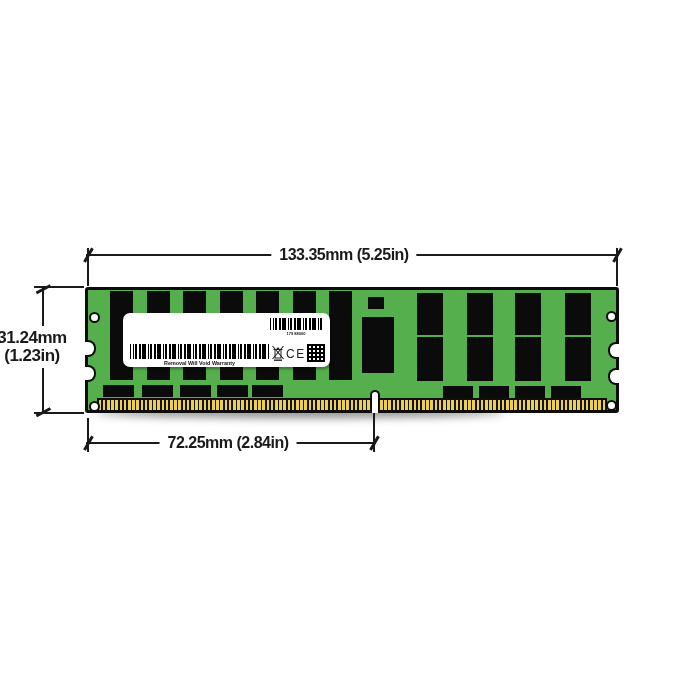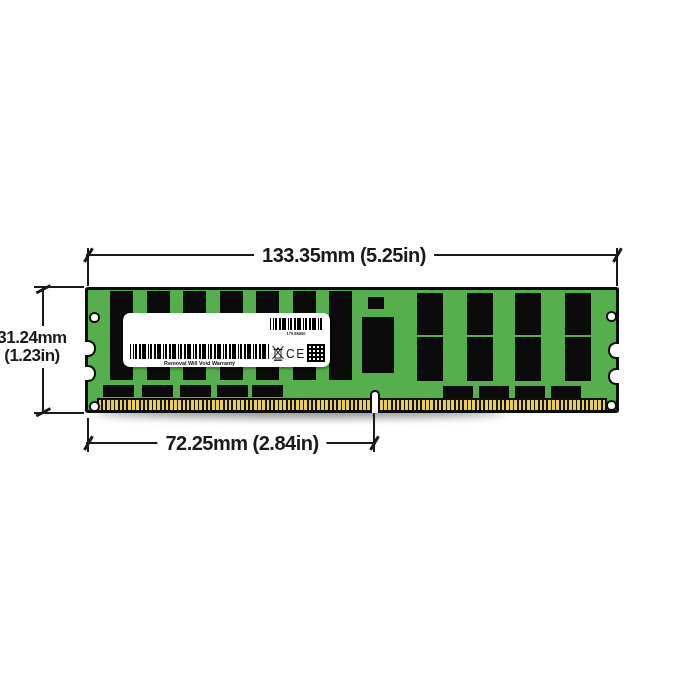--- a/index.html
+++ b/index.html
@@ -5,21 +5,21 @@
   html,body{margin:0;padding:0;background:#fff;}
   .canvas{position:relative;width:700px;height:700px;background:#fff;overflow:hidden;
           font-family:"Liberation Sans",sans-serif;color:#1a1a1a;}
   .abs{position:absolute;box-sizing:border-box;}
 
   
   .dim-line{background:#1a1a1a;}
   .tick{width:2.5px;height:16px;background:#1a1a1a;}
   .tick.h-end{transform:rotate(30deg);}   
   .tick.v-end{transform:rotate(62deg);}   
-  .dim-text{background:#fff;padding:0 8px;font-size:20px;line-height:22px;font-weight:700;
+  .dim-text{background:#fff;padding:0 8px;font-size:16px;line-height:22px;font-weight:700;
             letter-spacing:-0.5px;white-space:nowrap;transform:translateX(-50%);}
   .dim-text-v{background:#fff;padding:3px 2px;font-size:17px;line-height:18px;font-weight:700;
             letter-spacing:-0.5px;text-align:center;transform:translateX(-50%);white-space:nowrap;}
 
   
   .shadow{left:95px;top:407px;width:410px;height:11px;background:rgba(30,30,30,.5);
           border-radius:50%;filter:blur(4px);z-index:0;}
   .module{left:85px;top:287px;width:534px;height:126px;background:#55AF4C;
           border:3px solid #0d0d0d;border-radius:3px;z-index:1;}
   .chip{background:#0b0b0b;z-index:1;}
@@ -142,15 +142,15 @@
       <div class="abs edge-notch left" style="left: -3px; top: 75px; width: 11px; height: 17px;"></div>
       <div class="abs edge-notch right" style="right: -3px; top: 52px; width: 11px; height: 17px;"></div>
       <div class="abs edge-notch right" style="right: -3px; top: 78px; width: 11px; height: 17px;"></div>
     </div>
 
   <div class="abs dim-line" style="left:87px;top:418px;width:2px;height:34px;"></div>
   <div class="abs dim-line" style="left:373px;top:411px;width:2px;height:41px;"></div>
   <div class="abs dim-line" style="left:86px;top:442px;width:290px;height:2px;"></div>
   <div class="abs tick h-end" style="left:86.75px;top:435px;"></div>
   <div class="abs tick h-end" style="left:372.75px;top:435px;"></div>
-  <div class="abs dim-text" style="left:242px;top:432px;">72.25mm (2.84in)</div>
+  <div class="abs dim-text" style="left:228px;top:432px;">72.25mm (2.84in)</div>
 
 </div>
 
 </body></html>

